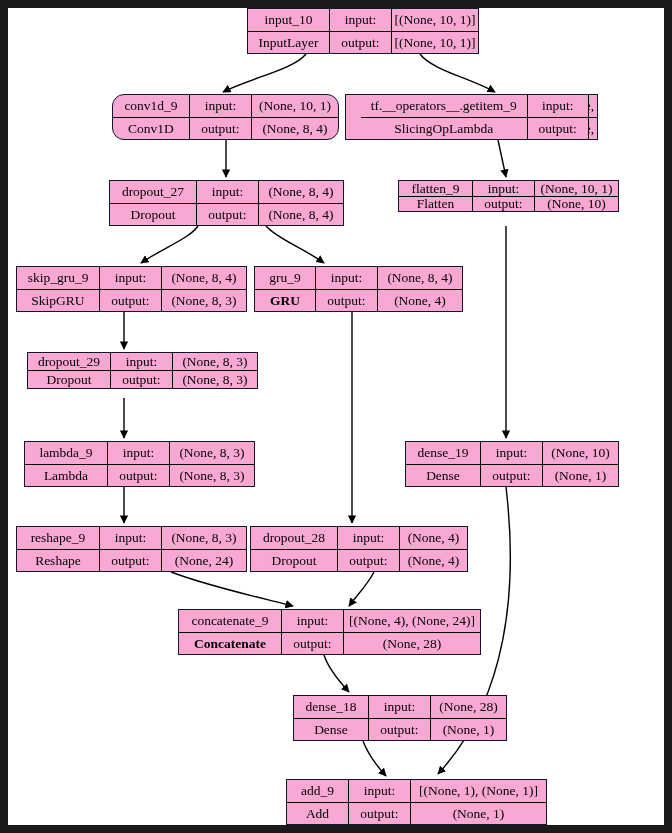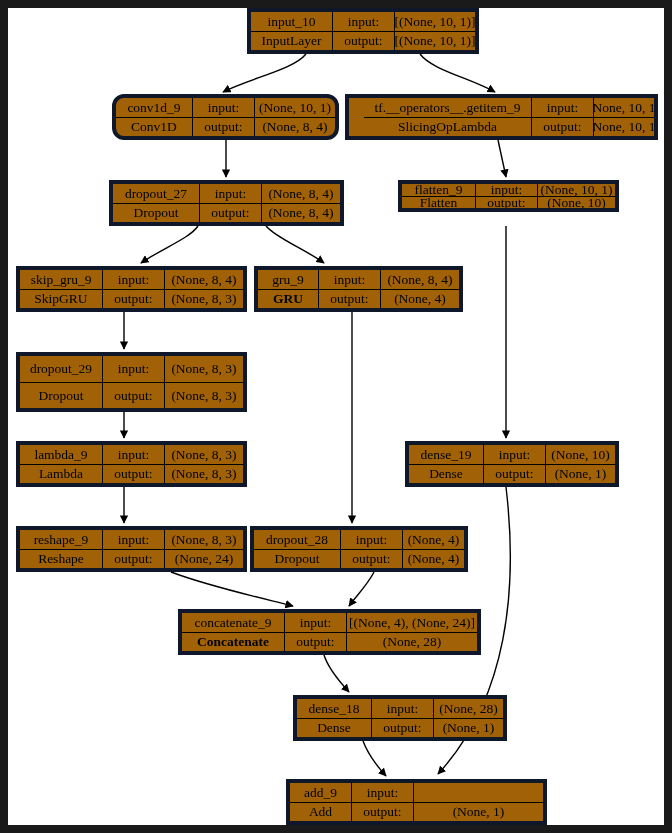--- a/index.html
+++ b/index.html
@@ -29,22 +29,22 @@
     left: 0;
     top: 0;
     width: 656px;
     height: 817px;
     pointer-events: none;
   }
   .node {
     position: absolute;
     display: flex;
     flex-direction: column;
-    border: 4px solid #0f172a;
-    background: #a16207;
+    border: 1px solid #0f172a;
+    background: #f9a8d4;
     box-sizing: border-box;
     z-index: 2;
   }
   .node-row {
     display: flex;
     flex-direction: row;
     flex: 1 1 0;
     min-height: 0;
   }
   .node-row.row-top {
@@ -139,21 +139,21 @@
         <div class="cell c-io" style="width:62px;">input:</div>
         <div class="cell c-shape" style="flex:1;">(None, 10, 1)</div>
       </div>
       <div class="node-row row-bot">
         <div class="cell c-name" style="width:77px;">Conv1D</div>
         <div class="cell c-io" style="width:62px;">output:</div>
         <div class="cell c-shape" style="flex:1;">(None, 8, 4)</div>
       </div>
     </div>
 
-    <div class="node" style="left:337px; top:86px; width:313px; height:46px;padding-left:15px;">
+    <div class="node" style="left:337px; top:86px; width:253px; height:46px;padding-left:15px;">
       <div class="node-row row-top">
         <div class="cell c-name" style="width:168px;">tf.__operators__.getitem_9</div>
         <div class="cell c-io" style="width:62px;">input:</div>
         <div class="cell c-shape" style="flex:1;">(None, 10, 1)</div>
       </div>
       <div class="node-row row-bot">
         <div class="cell c-name" style="width:168px;">SlicingOpLambda</div>
         <div class="cell c-io" style="width:62px;">output:</div>
         <div class="cell c-shape" style="flex:1;">(None, 10, 1)</div>
       </div>
@@ -204,34 +204,34 @@
         <div class="cell c-io" style="width:62px;">input:</div>
         <div class="cell c-shape" style="flex:1;">(None, 8, 4)</div>
       </div>
       <div class="node-row row-bot">
         <div class="cell c-name" style="width:61px;font-weight:bold;">GRU</div>
         <div class="cell c-io" style="width:62px;">output:</div>
         <div class="cell c-shape" style="flex:1;">(None, 4)</div>
       </div>
     </div>
 
-    <div class="node" style="left:8px; top:344px; width:231px; height:60px;justify-content:flex-end;">
+    <div class="node" style="left:19px; top:344px; width:231px; height:37px;justify-content:flex-end;">
       <div class="node-row row-top">
         <div class="cell c-name" style="width:83px;">dropout_29</div>
         <div class="cell c-io" style="width:62px;">input:</div>
         <div class="cell c-shape" style="flex:1;">(None, 8, 3)</div>
       </div>
       <div class="node-row row-bot">
         <div class="cell c-name" style="width:83px;">Dropout</div>
         <div class="cell c-io" style="width:62px;">output:</div>
         <div class="cell c-shape" style="flex:1;">(None, 8, 3)</div>
       </div>
     </div>
 
-    <div class="node" style="left:8px; top:433px; width:231px; height:46px;">
+    <div class="node" style="left:16px; top:433px; width:231px; height:46px;">
       <div class="node-row row-top">
         <div class="cell c-name" style="width:83px;">lambda_9</div>
         <div class="cell c-io" style="width:62px;">input:</div>
         <div class="cell c-shape" style="flex:1;">(None, 8, 3)</div>
       </div>
       <div class="node-row row-bot">
         <div class="cell c-name" style="width:83px;">Lambda</div>
         <div class="cell c-io" style="width:62px;">output:</div>
         <div class="cell c-shape" style="flex:1;">(None, 8, 3)</div>
       </div>
@@ -299,20 +299,21 @@
         <div class="cell c-name" style="width:75px;">Dense</div>
         <div class="cell c-io" style="width:62px;">output:</div>
         <div class="cell c-shape" style="flex:1;">(None, 1)</div>
       </div>
     </div>
 
     <div class="node" style="left:278px; top:771px; width:261px; height:46px;">
       <div class="node-row row-top">
         <div class="cell c-name" style="width:62px;">add_9</div>
         <div class="cell c-io" style="width:62px;">input:</div>
+        <div class="cell c-shape" style="flex:1;">[(None, 1), (None, 1)]</div>
       </div>
       <div class="node-row row-bot">
         <div class="cell c-name" style="width:62px;">Add</div>
         <div class="cell c-io" style="width:62px;">output:</div>
         <div class="cell c-shape" style="flex:1;">(None, 1)</div>
       </div>
     </div>
 
   </div>
 </div>

